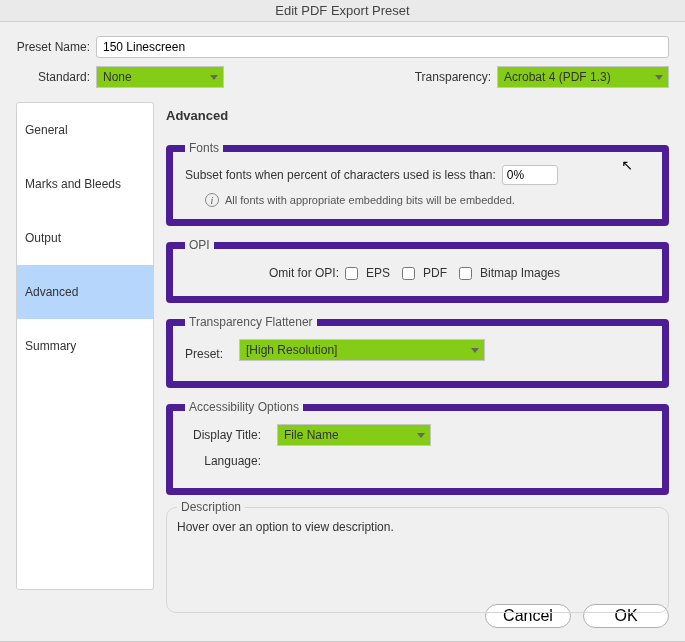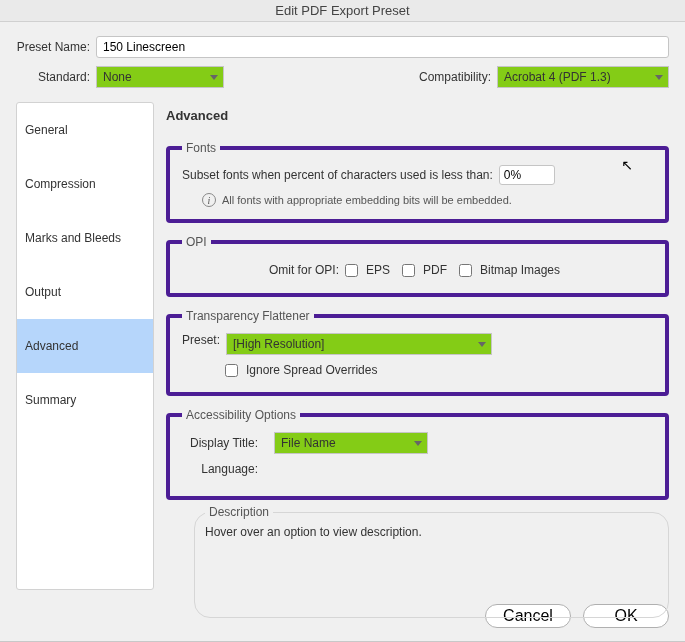--- a/index.html
+++ b/index.html
@@ -107,21 +107,21 @@
     height: 488px;
     position: relative;
   }
   .content h2 {
     font-size: 13px;
     font-weight: 600;
     margin: 6px 0 18px 0;
     color: #333;
   }
   fieldset {
-    border: 4px solid #4c1d95;
+    border: 7px solid #4c1d95;
     border-radius: 4px;
     margin: 0 0 12px 0;
     padding: 10px 12px 12px 12px;
   }
   legend {
     font-size: 12px;
     color: #555;
     padding: 0 4px;
   }
   .fonts-row {
@@ -170,44 +170,43 @@
   }
   .chk {
     display: inline-flex;
     align-items: center;
     gap: 8px;
     margin-right: 6px;
   }
   .chk input { width: 13px; height: 13px; margin:0; }
   .trans-row {
     display: flex;
-    align-items: flex-start;
-    gap: 6px;
+    align-items: flex-end;
+    gap: 16px;
     margin-bottom: 8px;
   }
-  .trans-select { width: 266px; }
+  .trans-select { width: 246px; }
   .ignore-row {
     padding-left: 43px;
   }
   .acc-row {
     display: flex;
     align-items: center;
     gap: 16px;
     margin-bottom: 8px;
   }
   .acc-label { width: 76px; text-align: right; }
   .display-select { width: 154px; }
   .lang-select { width: 174px; }
   .desc-field {
     border: 1px solid #d6d6d6;
-    border-radius: 16px;
+    border-radius: 10px;
     height: 106px;
     padding: 6px 10px 8px 10px;
     position: relative;
-    margin-left: 28px;
   }
   .desc-legend {
     position: absolute;
     top: -8px;
     left: 10px;
     background: #f0f0f0;
     padding: 0 4px;
     font-size: 12px;
     color: #555;
   }
@@ -249,31 +248,30 @@
   <div class="form-top">
     <div class="row">
       <div class="label-right preset-name-label">Preset Name:</div>
       <input class="preset-name-input" type="text" value="150 Linescreen" style="">
     </div>
     <div class="row">
       <div class="label-right standard-label">Standard:</div>
       <div class="select-wrap">
         <div class="select standard-select">None</div>
       </div>
-      <div class="compat-label">Compatibility:</div>
+      <div class="compat-label">Transparency:</div>
       <div class="select-wrap">
         <div class="select compat-select">Acrobat 4 (PDF 1.3)</div>
       </div>
     </div>
   </div>
 
   <div class="body">
     <div class="sidebar" id="sidebar">
         <div class="side-item">General</div>
-        <div class="side-item">Compression</div>
         <div class="side-item">Marks and Bleeds</div>
         <div class="side-item">Output</div>
         <div class="side-item selected">Advanced</div>
         <div class="side-item">Summary</div>
       </div>
 
     <div class="content">
       <h2>Advanced</h2>
 
       <fieldset>
@@ -309,26 +307,20 @@
       </fieldset>
 
       <fieldset>
         <legend>Transparency Flattener</legend>
         <div class="trans-row">
           <span>Preset:</span>
           <div class="select-wrap">
             <div class="select trans-select">[High Resolution]</div>
           </div>
         </div>
-        <div class="ignore-row">
-          <label class="chk">
-              <input type="checkbox" style="">
-              <span>Ignore Spread Overrides</span>
-            </label>
-        </div>
       </fieldset>
 
       <fieldset>
         <legend>Accessibility Options</legend>
         <div class="acc-row">
           <span class="acc-label">Display Title:</span>
           <div class="select-wrap">
             <div class="select display-select">File Name</div>
           </div>
         </div>

